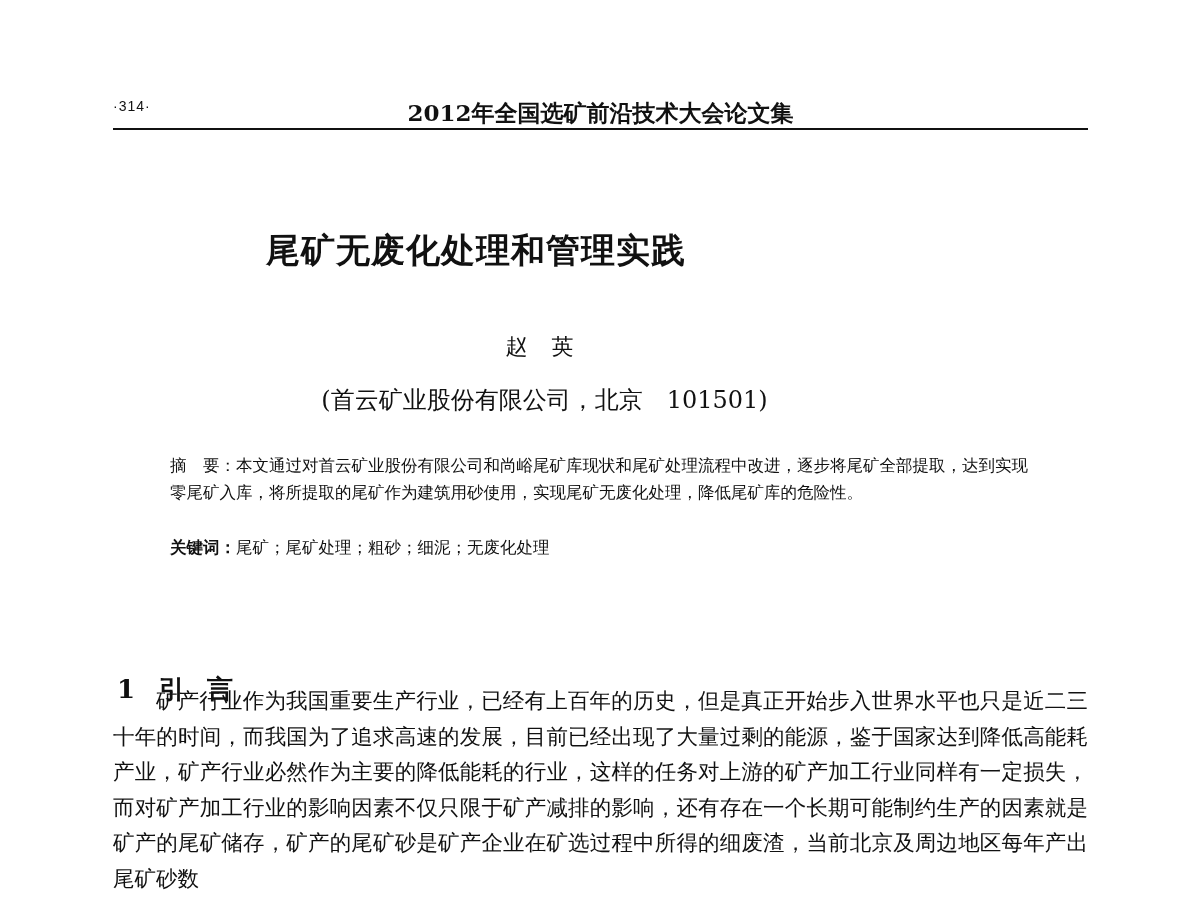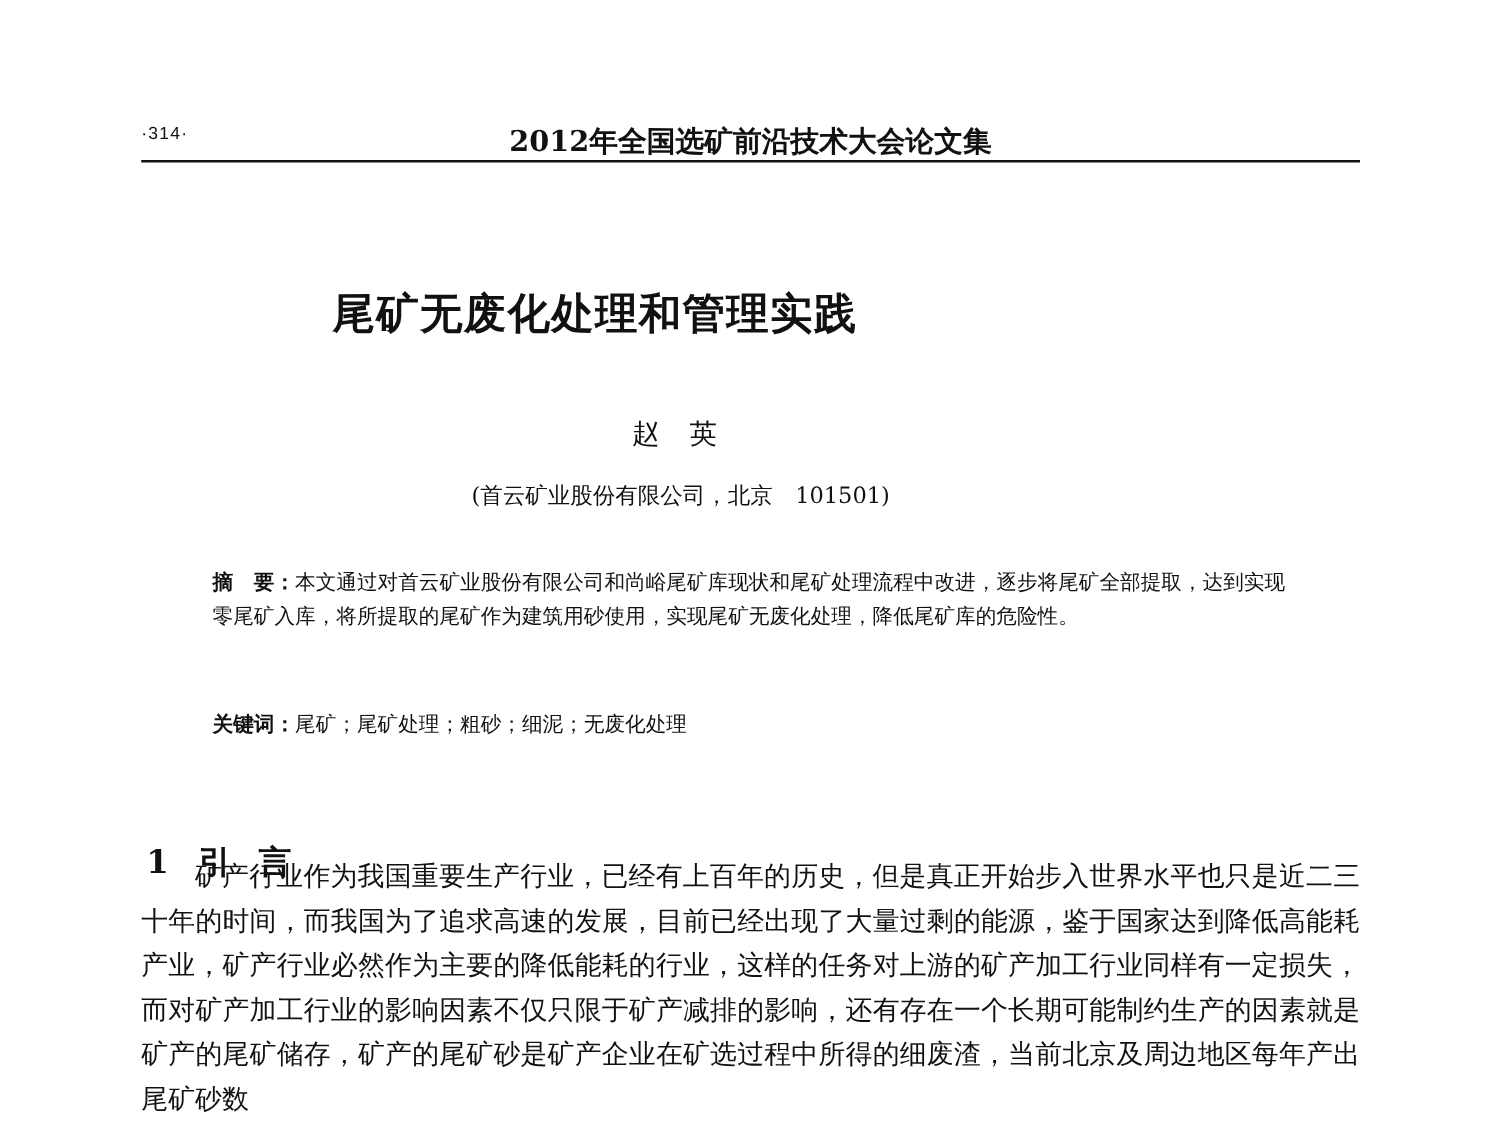--- a/index.html
+++ b/index.html
@@ -3,24 +3,24 @@
   <meta charset="utf-8">
   <style>
     html, body { margin: 0; padding: 0; background: #ffffff; }
     body { width: 1200px; height: 902px; overflow: hidden; position: relative; color: #111; font-family: "DejaVu Serif", serif; }
     .header { position: absolute; left: 113px; top: 96px; width: 975px; height: 34px; }
     .page-num { position: absolute; left: 0; top: 2px; font-size: 14px; font-family: Liberation Sans, sans-serif; letter-spacing: 1px; }
     .running-title { position: absolute; left: 0; width: 100%; top: 2px; text-align: center; font-size: 23px; font-weight: bold; font-family: "DejaVu Serif", serif; }
     .rule { position: absolute; left: 113px; top: 128px; width: 975px; height: 2px; background: #111; }
     .title { position: absolute; left: 0; width: 952px; top: 228px; text-align: center; font-size: 34px; font-weight: bold; letter-spacing: 1px; font-family: "DejaVu Serif", serif; }
     .author { position: absolute; left: 0; width: 1080px; top: 332px; text-align: center; font-size: 22px; letter-spacing: 1px; font-family: "DejaVu Serif", serif; }
-    .affil { position: absolute; left: 0; width: 1089px; top: 384px; text-align: center; font-size: 18px; font-family: "DejaVu Serif", serif; }
+    .affil { position: absolute; left: 0; width: 1089px; top: 384px; text-align: center; font-size: 24px; font-family: "DejaVu Serif", serif; }
     .abstract { position: absolute; left: 170px; top: 452px; width: 870px; font-size: 16.5px; line-height: 27px; font-family: "DejaVu Sans", sans-serif; }
-    .abstract .label { font-weight: bold; margin-top: 25px; }
-    .keywords { position: absolute; left: 170px; top: 569px; width: 870px; font-size: 16.5px; font-family: "DejaVu Sans", sans-serif; }
+    .abstract .label { font-weight: normal; margin-top: 25px; }
+    .keywords { position: absolute; left: 170px; top: 537px; width: 870px; font-size: 16.5px; font-family: "DejaVu Sans", sans-serif; }
     .keywords .label { font-weight: bold; }
     .section { position: absolute; left: 117px; top: 635px; font-size: 26px; font-weight: bold; font-family: "DejaVu Sans", sans-serif; margin-top: 37px; }
     .section .num { margin-right: 24px; font-family: "DejaVu Serif", serif; }
     .section .heading { letter-spacing: 22px; }
     .body { position: absolute; left: 113px; top: 684px; width: 975px; font-size: 21.5px; line-height: 35.5px; font-family: Liberation Sans, sans-serif; text-align: justify; }
     .body p { margin: 0; text-indent: 2em; }
   </style>
 </head>
 <body>
 

